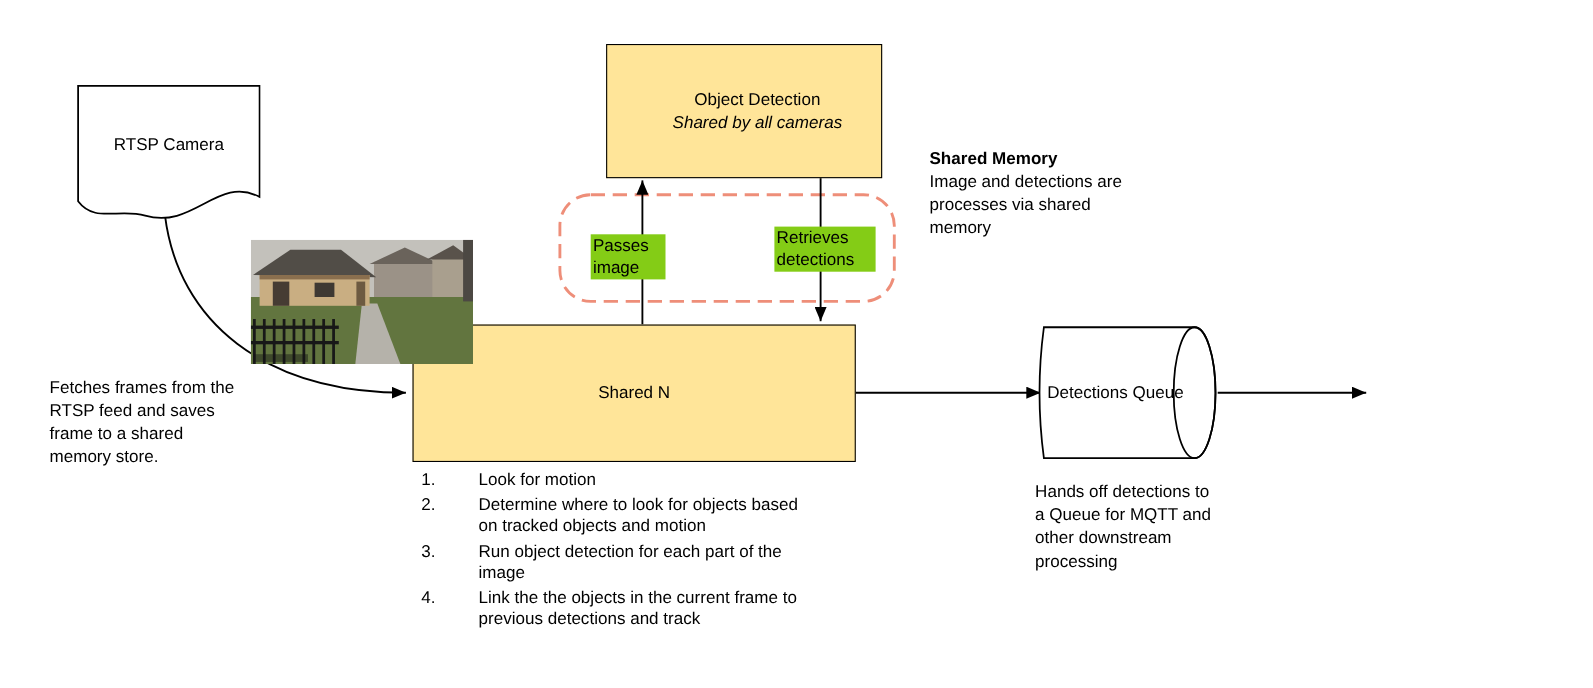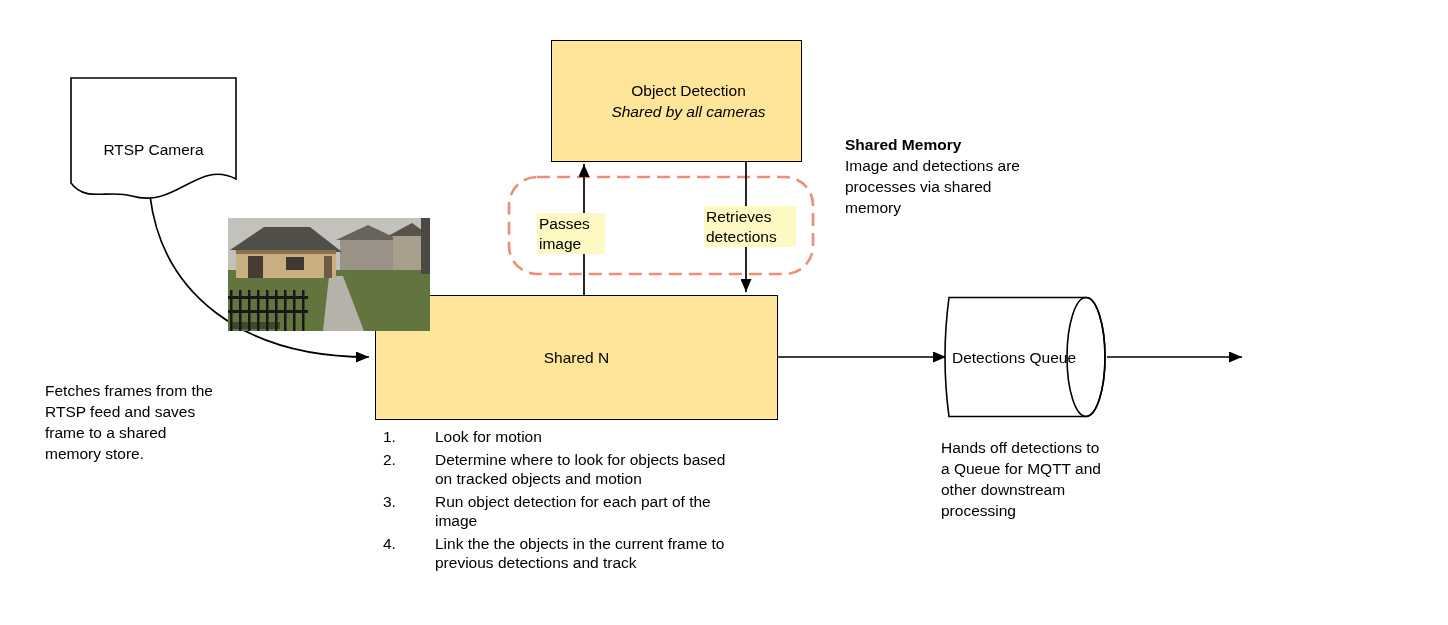--- a/index.html
+++ b/index.html
@@ -31,29 +31,29 @@
   #camera-n { left: 375px; top: 295px; width: 401px; height: 123px; }
   #mqtt {
     left: 1245px; top: 298px; width: 157px; height: 118px;
     align-items: flex-start; text-align: left; padding: 0 8px;
   }
   .italic { font-style: italic; }
   .bold { font-weight: bold; }
 
   .doc-shape { position: absolute; left: 70px; top: 77px; width: 167px; height: 140px; }
   .doc-shape svg { position: absolute; left: 0; top: 0; }
-  .doc-label { position: absolute; left: 0; top: 44px; width: 167px; text-align: center; margin-top: 18px; }
+  .doc-label { position: absolute; left: 0; top: 44px; width: 167px; text-align: center; }
 
-  .flow-label { position: absolute; background: #fef9c3; line-height: 19.5px; padding: 1px 2px; }
+  .flow-label { position: absolute; background: #84cc16; line-height: 19.5px; padding: 1px 2px; }
   #passes-label { left: 537px; top: 213px; width: 64px; }
   #retrieves-label { left: 704px; top: 206px; width: 88px; }
 
   .note { position: absolute; }
   #shared-memory-note { left: 845px; top: 134px; width: 225px; }
-  #fetch-note { left: 45px; top: 342px; width: 168px; margin-top: 38px; }
+  #fetch-note { left: 45px; top: 342px; width: 168px; }
   #queue-note { left: 941px; top: 437px; width: 162px; }
 
   .steps { position: absolute; left: 383px; top: 427px; width: 380px; display: flex; flex-direction: column; gap: 3px; }
   .step { display: flex; line-height: 19.5px; }
   .step .num { flex: 0 0 52px; }
   .step .text { width: 310px; }
 
   .photo { position: absolute; left: 228px; top: 218px; width: 202px; height: 113px; }
 
   .cylinder { position: absolute; left: 941px; top: 296px; width: 168px; height: 122px; }

